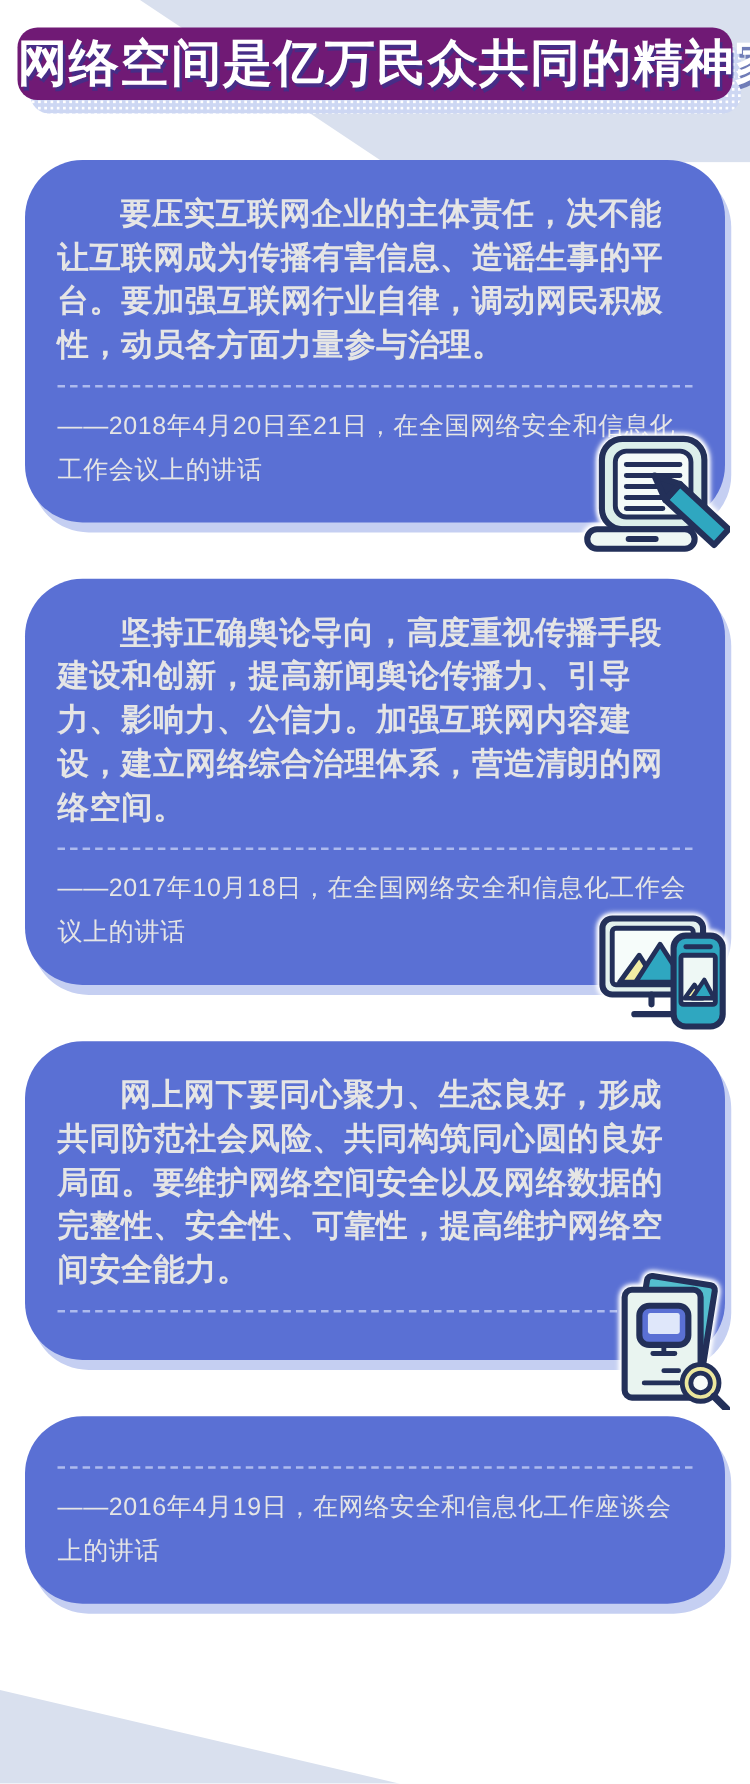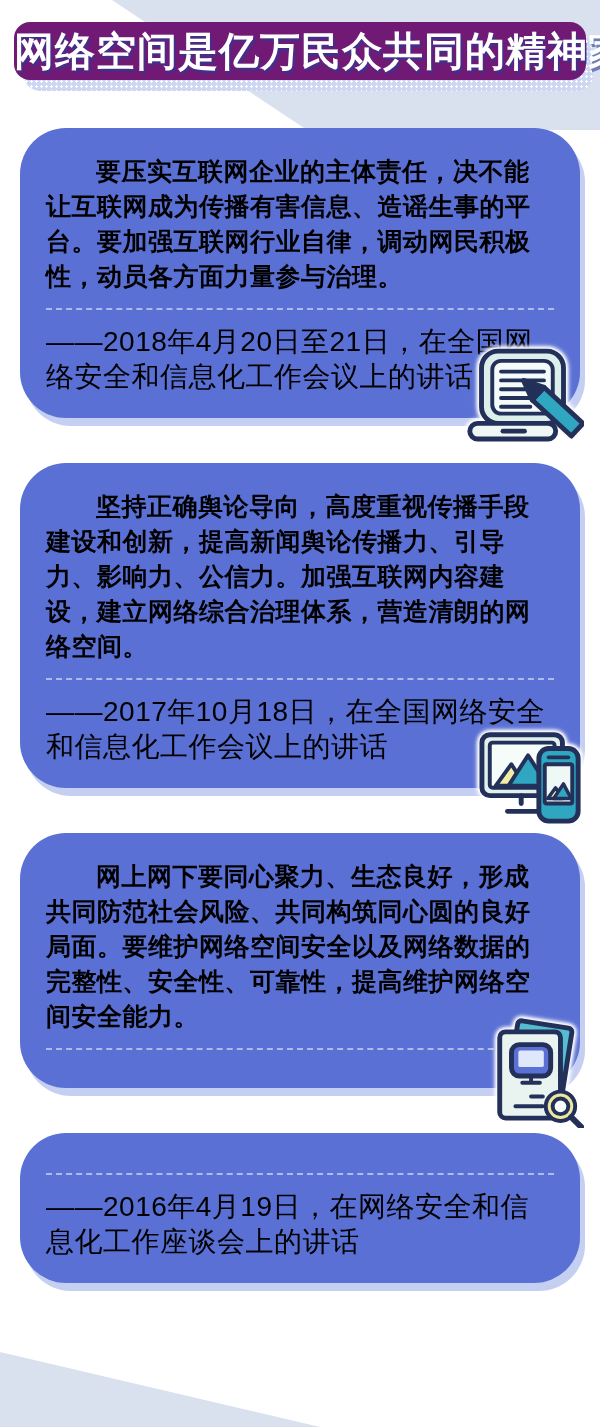--- a/index.html
+++ b/index.html
@@ -32,33 +32,33 @@
     height:58px;line-height:58px;text-align:center;
     color:#ffffff;font-size:40px;font-weight:bold;letter-spacing:1px;
     text-shadow:2px 3px 0 rgba(42,58,146,.6);
     white-space:nowrap;
   }
   
   .card{
     position:relative;margin:45px 20px 0;border-radius:46px;
     background:#5a70d4;
     box-shadow:5px 8px 0 #c5cff2;
-    padding:26px 26px 24px;color:#000000;z-index:1;
+    padding:26px 26px 24px;color:#e5e5e5;z-index:1;
   }
   .card.first{margin-top:48px;}
   .quote{
     margin:0;font-size:25px;line-height:35px;font-weight:600;
     text-indent:2em;letter-spacing:.5px;
   }
   .separator{
     border:none;border-top:2px dashed rgba(230,236,255,.6);
     margin:14px 0;height:0;
   }
   .source{
-    margin:0;font-size:28px;line-height:35px;font-weight:500;letter-spacing:.5px;
+    margin:0;font-size:20px;line-height:35px;font-weight:500;letter-spacing:.5px;
   }
   .card-icon{
     position:absolute;z-index:3;
     filter:drop-shadow(0 0 2px #fff) drop-shadow(0 0 2px #fff) drop-shadow(0 0 1px #fff);
   }
   .icon-1{right:-4px;bottom:-30px;width:122px;height:102px;}
   .icon-2{right:-6px;bottom:-38px;width:108px;height:100px;}
   .icon-3{right:-4px;bottom:-40px;width:98px;height:110px;}
 </style>
 </head>

